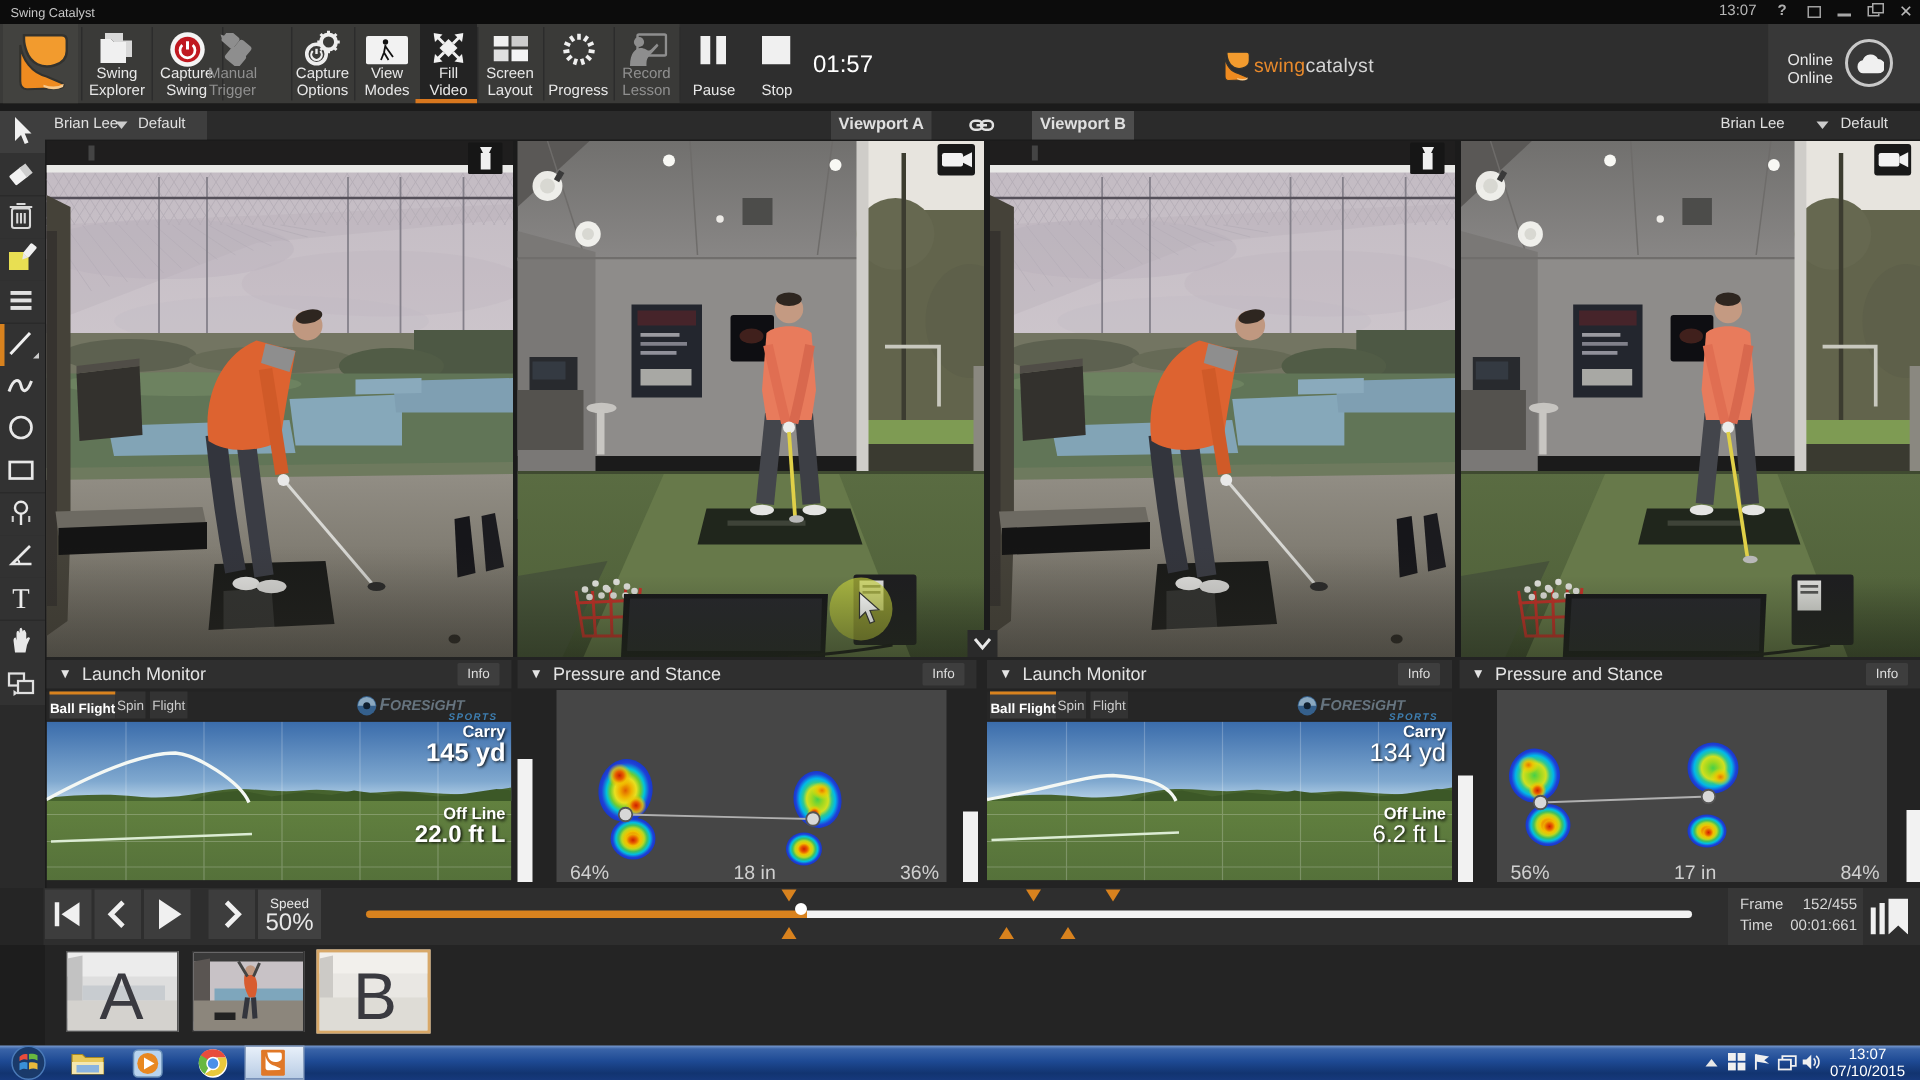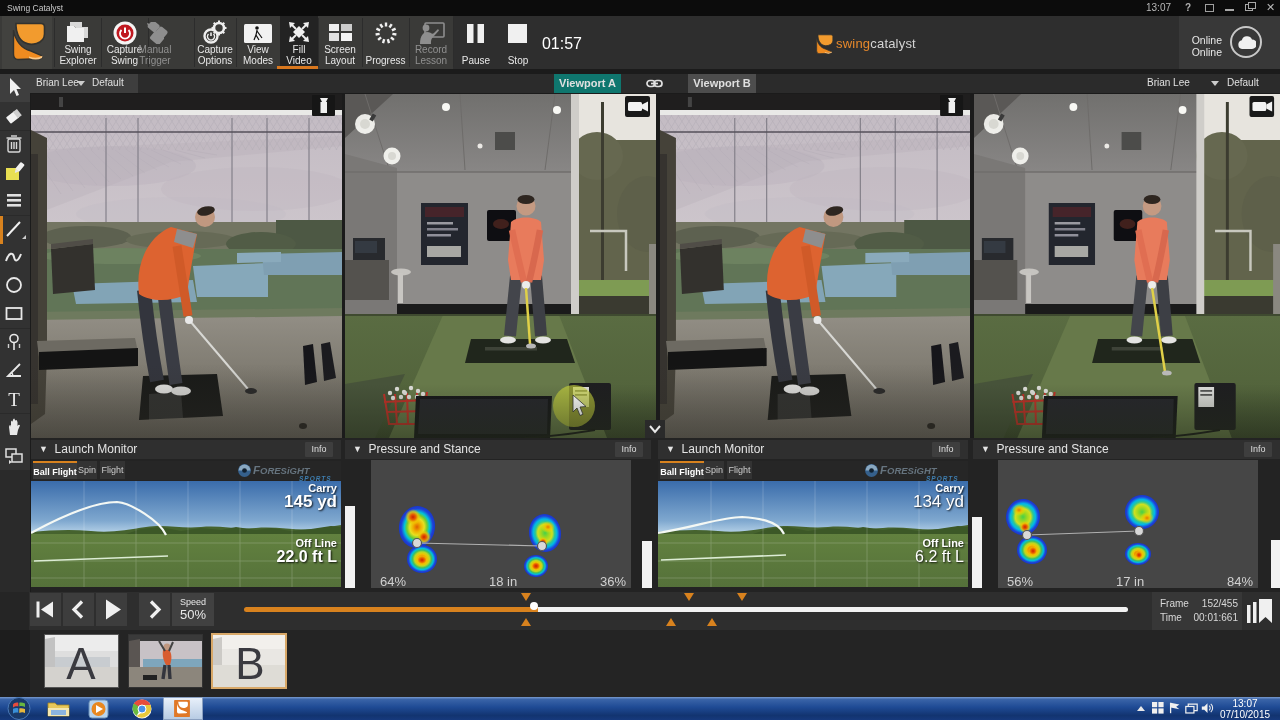--- a/index.html
+++ b/index.html
@@ -5,21 +5,21 @@
 font-family:"Liberation Sans",sans-serif}
 .abs{position:absolute}
 #stage{position:relative;width:1280px;height:720px}
 .hdr{position:absolute;height:19px;background:#2f2f2f;color:#e4e4e4;font-size:12px;
 line-height:19px;padding-left:8px}
 .info{position:absolute;top:2px;width:28px;height:15px;background:#3e3e3e;color:#ddd;
 font-size:9px;text-align:center;line-height:15px;border-radius:1px}
 .tbbtn{position:absolute;top:0;height:53px;color:#e8e8e8;font-size:10px;text-align:center}
 .tblbl{position:absolute;left:0;right:0;bottom:3px;line-height:11px}
 .gray .tblbl{color:#909090}
-.tab{position:absolute;top:0;height:19px;background:#0f766e;color:#e0e0e0;font-size:11px;
+.tab{position:absolute;top:0;height:19px;background:#404040;color:#e0e0e0;font-size:11px;
 text-align:center;line-height:19px;font-weight:bold}
 .sbcell{position:absolute;left:0;width:30px;height:28px;background:#323232}
 .ptab{position:absolute;top:0;height:18px;background:#333;color:#ccc;font-size:9.5px;
 text-align:center;line-height:18px;white-space:nowrap}
 .mark{position:absolute;width:0;height:0;border-left:5px solid transparent;border-right:5px solid transparent}
 .mdown{border-top:8px solid #d8821e}
 .mup{border-bottom:8px solid #d8821e}
 </style></head><body>
 <div id="stage">
 
@@ -1125,21 +1125,21 @@
           <path d="M19,8 L11,16 19,24" stroke="#f0f0f0" stroke-width="3.2" fill="none"></path>
         </svg></div>
 <div class="abs" style="left:96px;top:1px;width:31px;height:33px;background:#3d3d3d"><svg width="31" height="33" viewBox="0 0 31 32">
           <path d="M10,6 L25,16 10,26 Z" fill="#f0f0f0"></path>
         </svg></div>
 <div class="abs" style="left:139px;top:1px;width:31px;height:33px;background:#3d3d3d"><svg width="31" height="33" viewBox="0 0 31 32">
           <path d="M12,8 L20,16 12,24" stroke="#f0f0f0" stroke-width="3.2" fill="none"></path>
         </svg></div>
 <div class="abs" style="left:172px;top:1px;width:42px;height:33px;background:#414141;color:#e8e8e8;text-align:center">
         <div style="font-size:9px;margin-top:4px">Speed</div>
-        <div style="font-size:13px">50%</div>
+        <div style="font-size:16px">50%</div>
       </div>
 <div class="abs" style="left:244px;top:15px;width:294px;height:5px;background:#d8821e;border-radius:3px 0 0 3px"></div>
 <div class="abs" style="left:538px;top:15px;width:590px;height:5px;background:#f2f2f2;border-radius:0 3px 3px 0"></div>
 <div class="abs" style="left:530px;top:10px;width:8px;height:8px;border:4px solid #fff;border-radius:50%;background:#1c1c1c"></div>
 <div class="mark mdown" style="left:521px;top:1px"></div>
 <div class="mark mdown" style="left:684px;top:1px"></div>
 <div class="mark mdown" style="left:737px;top:1px"></div>
 <div class="mark mup" style="left:521px;top:26px"></div>
 <div class="mark mup" style="left:666px;top:26px"></div>
 <div class="mark mup" style="left:707px;top:26px"></div>

